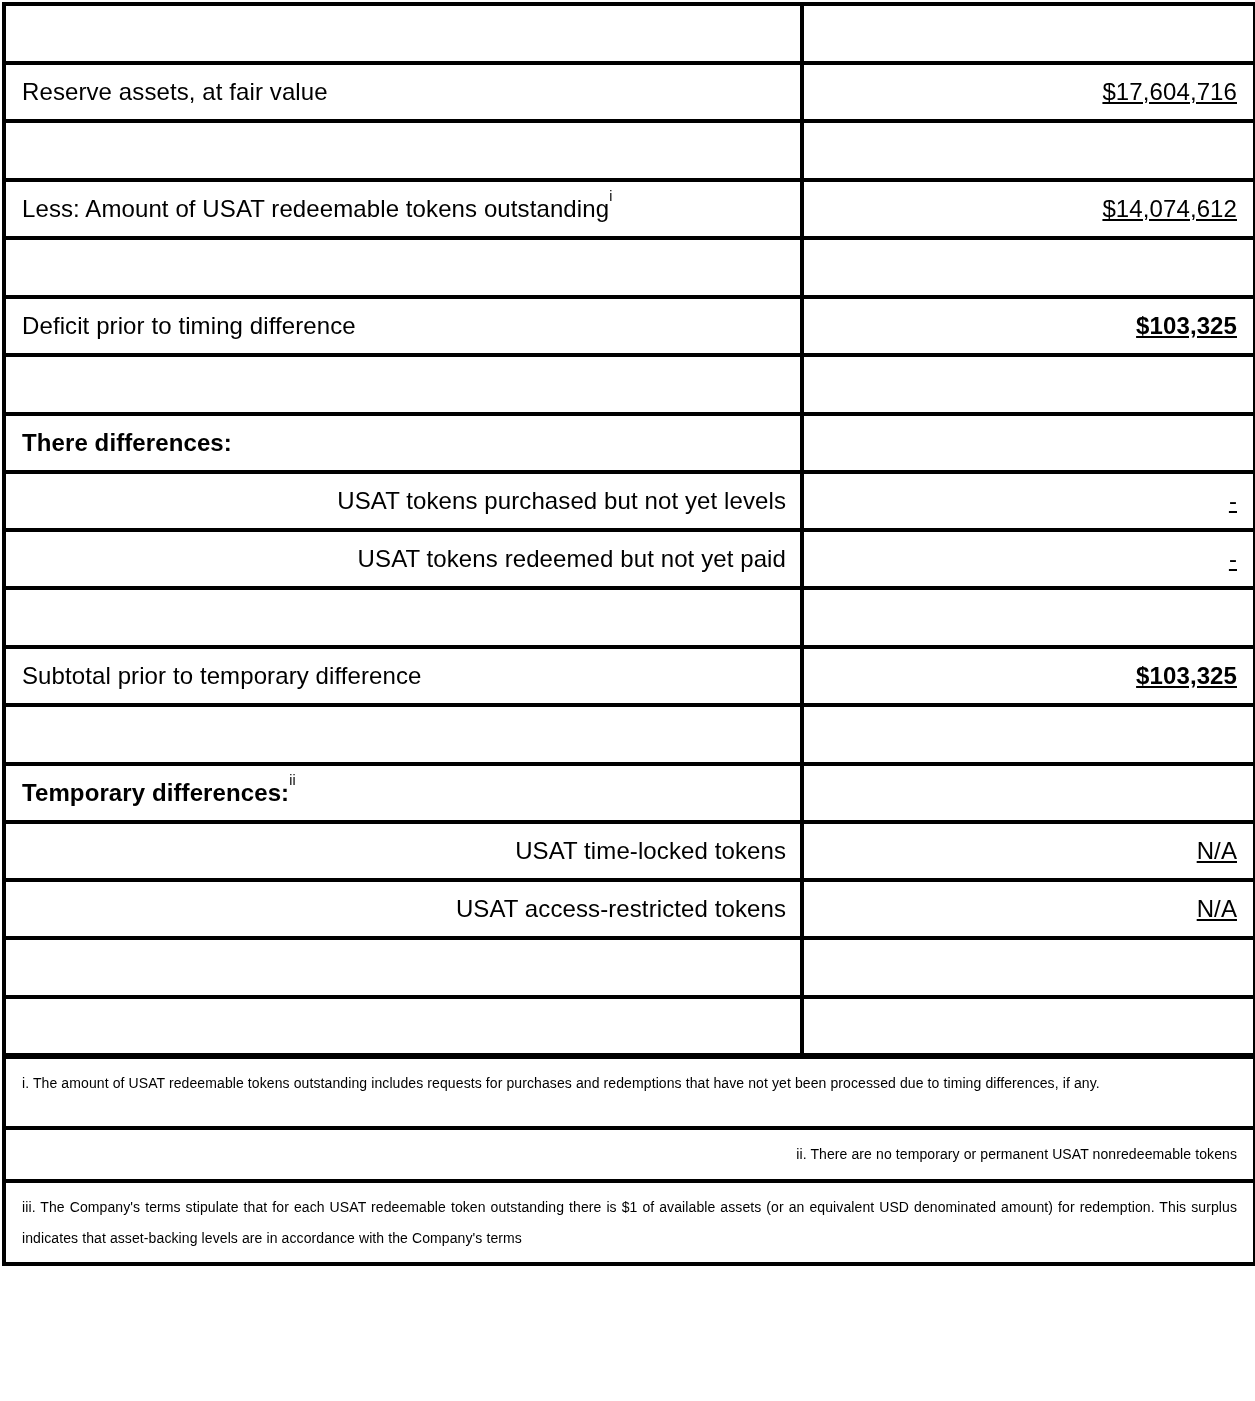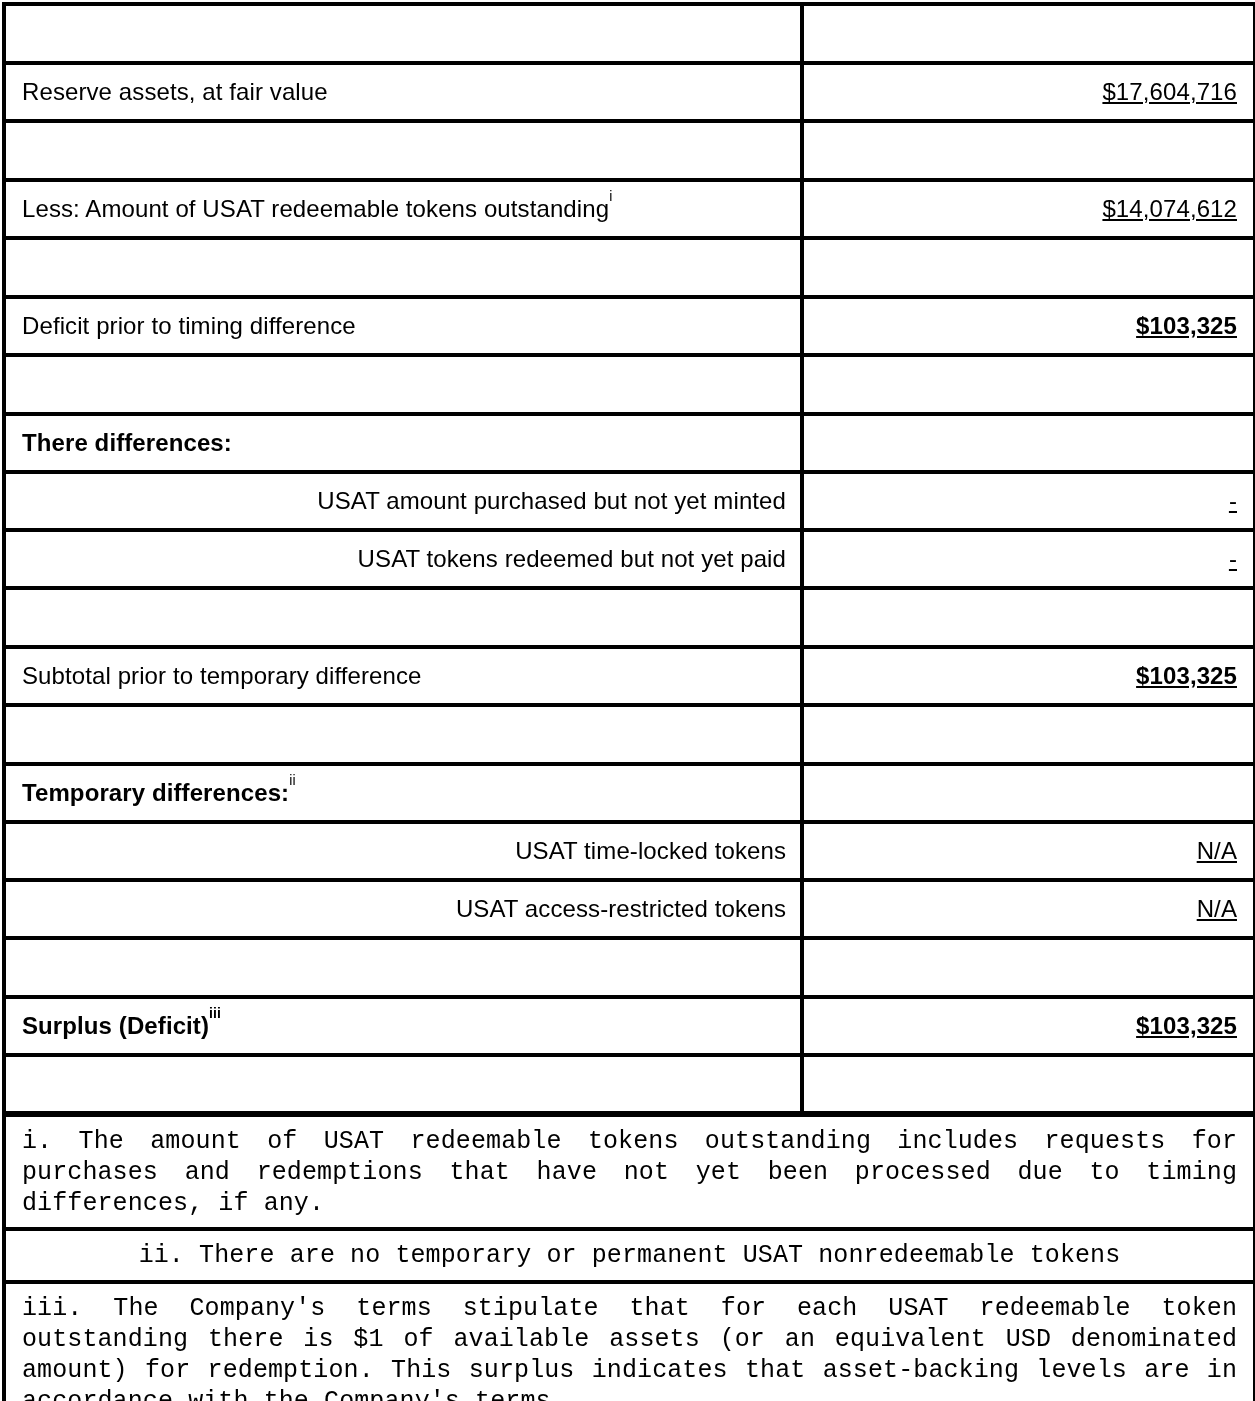--- a/index.html
+++ b/index.html
@@ -37,30 +37,29 @@
     position: relative;
     top: 1px;
     font-weight: normal;
   }
   sup.fn-ref.bold-sup { font-weight: bold; }
 
   tr.r-std  td { height: 58px; }
   tr.r-empty td { height: 59px; }
 
   td.footnote {
-    font-size: 25px;
+    font-size: 14px;
     line-height: 31px;
     text-align: justify;
     vertical-align: top;
     padding: 9px 16px 8px 16px;
     letter-spacing: 0.1px;
-    font-family: Liberation Mono, monospace;
   }
   tr.fn-i   td { height: 72px; border-top-width: 6px; }
-  tr.fn-ii  td { height: 53px; text-align: center; }
+  tr.fn-ii  td { height: 53px; text-align: right; }
   tr.fn-iii td { height: 70px; }
 </style>
 </head>
 <body>
 
 <table class="attest">
   <colgroup>
     <col style="width:798px">
     <col style="width:453px">
   </colgroup>
@@ -100,21 +99,21 @@
       <td class="label"></td>
       <td class="value"></td>
     </tr>
 
     <tr class="r-std">
       <td class="label bold"><span>There differences:</span></td>
       <td class="value"></td>
     </tr>
 
     <tr class="r-std">
-      <td class="label indent"><span>USAT amount purchased but not yet minted</span></td>
+      <td class="label indent"><span>USAT tokens purchased but not yet levels</span></td>
       <td class="value">-</td>
     </tr>
 
     <tr class="r-std">
       <td class="label indent"><span>USAT tokens redeemed but not yet paid</span></td>
       <td class="value">-</td>
     </tr>
 
     <tr class="r-empty">
       <td class="label"></td>
@@ -144,24 +143,20 @@
     <tr class="r-std">
       <td class="label indent"><span>USAT access-restricted tokens</span></td>
       <td class="value">N/A</td>
     </tr>
 
     <tr class="r-empty">
       <td class="label"></td>
       <td class="value"></td>
     </tr>
 
-    <tr class="r-std">
-      <td class="label bold"><span>Surplus (Deficit)</span><sup class="fn-ref bold-sup">iii</sup></td>
-      <td class="value bold">$103,325</td>
-    </tr>
 
     <tr class="r-empty">
       <td class="label"></td>
       <td class="value"></td>
     </tr>
 
     <tr class="fn-i">
       <td class="footnote" colspan="2">i. The amount of USAT redeemable tokens outstanding includes requests for purchases and redemptions that have not yet been processed due to timing differences, if any.</td>
     </tr>
 

